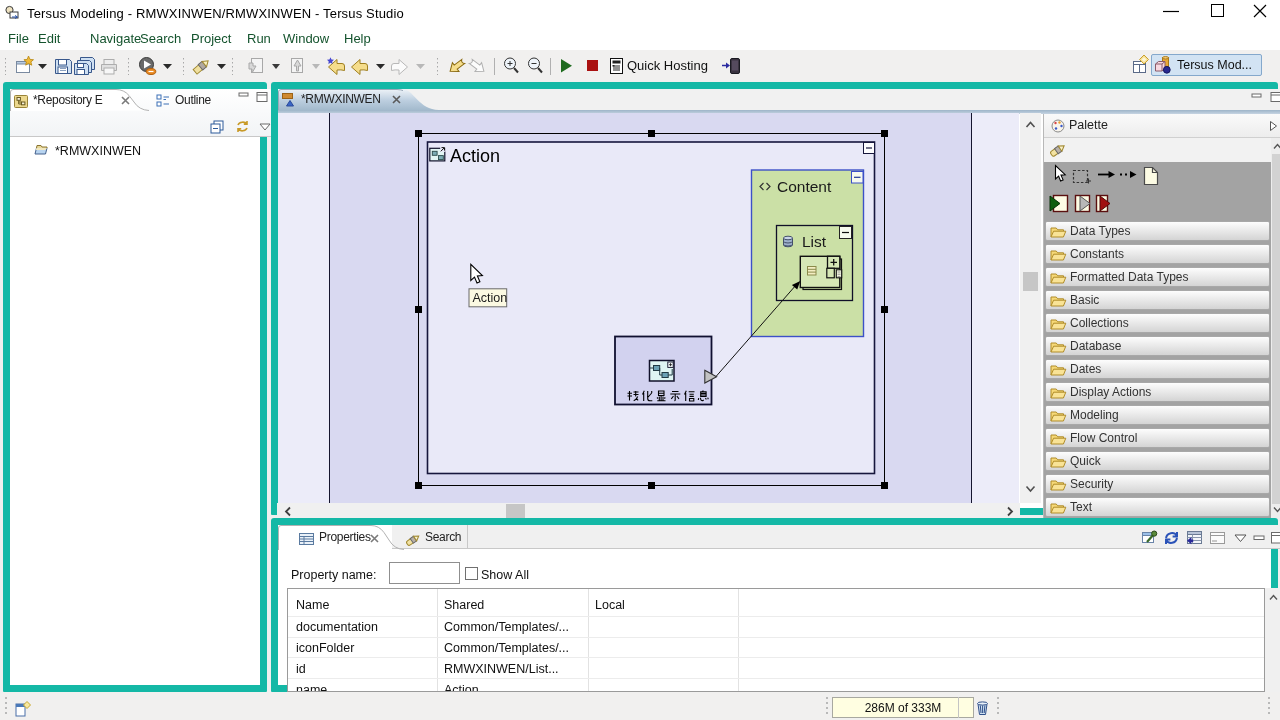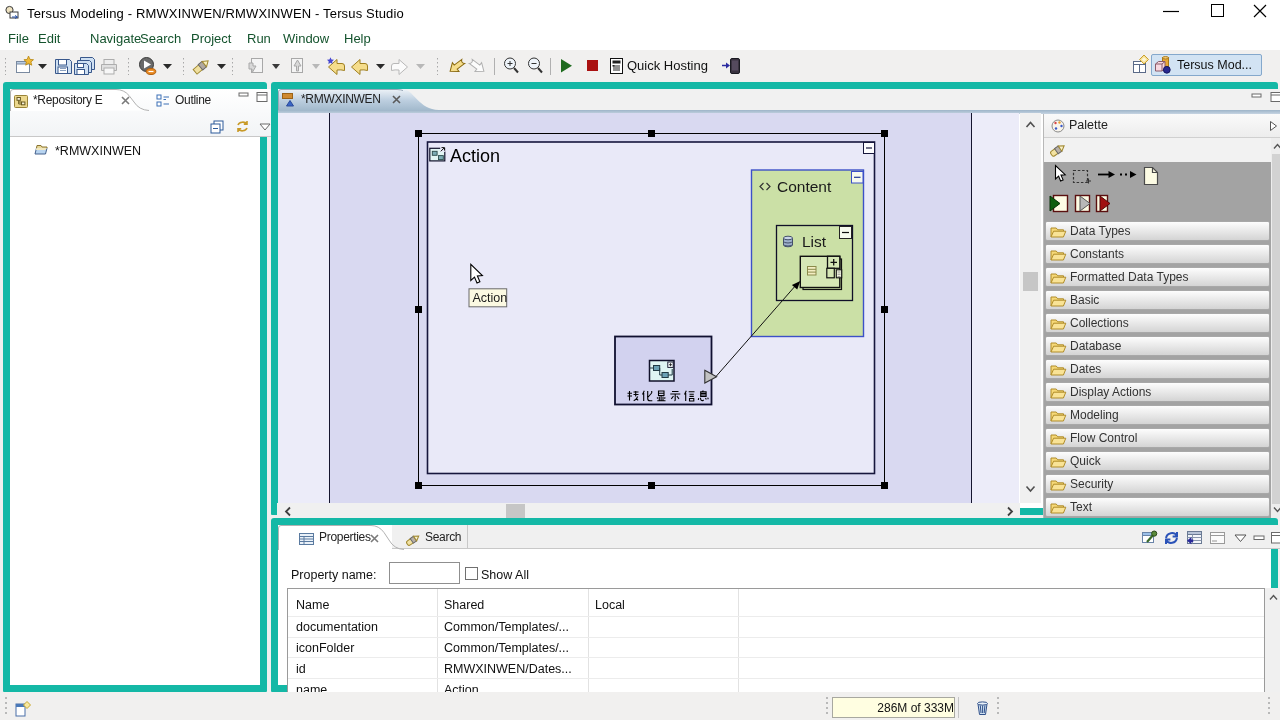--- a/index.html
+++ b/index.html
@@ -556,57 +556,57 @@
     <g transform="translate(129,0)">
           <rect x="0.5" y="2.5" width="10.5" height="10.5" fill="#fff" stroke="#6a6a6a"></rect>
           <path d="M0.5 5.5 h10.5" stroke="#6a6a6a"></path>
         </g>
   </svg>
 
   <div class="abs" style="left:13px;top:43px;font-size:12.5px;color:#111">Property name:</div>
   <div class="abs" style="left:111px;top:37px;width:71px;height:22px;background:#fff;border:1px solid #8f8f8f"></div>
   <div class="abs" style="left:187px;top:42px;width:13px;height:13px;background:#fff;border:1px solid #707070"></div>
   <div class="abs" style="left:203px;top:43px;font-size:12.5px;color:#111">Show All</div>
-  <div class="abs" style="left:9px;top:63px;width:978px;height:133px;border:1px solid #9a9a9a;overflow:hidden;background:#fff;font-size:12.5px;color:#111" id="proptable">
+  <div class="abs" style="left:9px;top:63px;width:978px;height:104px;border:1px solid #9a9a9a;overflow:hidden;background:#fff;font-size:12.5px;color:#111" id="proptable">
     <div class="abs" style="left:149px;top:0;width:1px;height:104px;background:#e2e2e2"></div>
     <div class="abs" style="left:300px;top:0;width:1px;height:104px;background:#e2e2e2"></div>
     <div class="abs" style="left:450px;top:0;width:1px;height:104px;background:#e2e2e2"></div>
     <div class="abs" style="left:0;top:27px;width:978px;height:1px;background:#ececec"></div>
     <div class="abs" style="left:0;top:48px;width:978px;height:1px;background:#ececec"></div>
     <div class="abs" style="left:0;top:68px;width:978px;height:1px;background:#ececec"></div>
     <div class="abs" style="left:0;top:89px;width:978px;height:1px;background:#ececec"></div>
     <div class="abs" style="left:8px;top:9px">Name</div>
         <div class="abs" style="left:156px;top:9px">Shared</div>
         <div class="abs" style="left:307px;top:9px">Local</div>
     <div class="abs" style="left:8px;top:31px">documentation</div>
         <div class="abs" style="left:156px;top:31px">Common/Templates/...</div>
     <div class="abs" style="left:8px;top:52px">iconFolder</div>
         <div class="abs" style="left:156px;top:52px">Common/Templates/...</div>
     <div class="abs" style="left:8px;top:72.5px">id</div>
-        <div class="abs" style="left:156px;top:72.5px">RMWXINWEN/Dates...</div>
+        <div class="abs" style="left:156px;top:72.5px">RMWXINWEN/List...</div>
     <div class="abs" style="left:8px;top:94px">name</div>
         <div class="abs" style="left:156px;top:94px">Action</div>
   </div>
   <div class="abs" style="left:987px;top:63px;width:17px;height:104px;background:#f0f0f0">
     <svg class="abs" style="left:4px;top:6px" width="9" height="7" viewBox="0 0 9 7">
           <path d="M1 5.5 L4.5 1.5 L8 5.5" fill="none" stroke="#555" stroke-width="1.4"></path>
         </svg>
   </div>
 </div>
 </div>
 
 <div class="abs" id="statusbar">
   <div class="vdots" style="left:5px;top:5px;height:20px"></div>
   <svg class="abs" style="left:15px;top:9px" width="17" height="16" viewBox="0 0 17 16">
     <rect x="1" y="3" width="9" height="12" fill="#fff" stroke="#4a6ea8"></rect>
     <rect x="1" y="3" width="9" height="3" fill="#4a78b8"></rect>
     <path d="M12 0.5 L15.5 4 L12 7.5 L8.5 4 Z" fill="#f8e8a0" stroke="#c8a830"></path>
   </svg>
   <div class="vdots" style="left:826px;top:5px;height:20px"></div>
-  <div class="abs" style="left:832px;top:5px;width:123px;height:21px;background:#fffee1;border:1px solid #a8a8a0;font-size:12px;color:#111;text-align:right;padding-top:3px">286M of 333M</div>
+  <div class="abs" style="left:832px;top:5px;width:142px;height:21px;background:#fffee1;border:1px solid #a8a8a0;font-size:12px;color:#111;text-align:center;padding-top:3px">286M of 333M</div>
   <div class="abs" style="left:958px;top:5px;width:1px;height:21px;background:#c4c4c4"></div>
   <svg class="abs" style="left:974px;top:7px" width="17" height="17" viewBox="0 0 17 17">
     <path d="M4 5 L5.5 15.5 H11.5 L13 5" fill="#cfe0f0" stroke="#30508a"></path>
     <ellipse cx="8.5" cy="4.5" rx="5" ry="1.6" fill="#e8f0f8" stroke="#30508a"></ellipse>
     <path d="M6.3 6.5 L7 14 M8.6 6.5 L8.6 14 M10.9 6.5 L10.2 14" stroke="#30508a" fill="none"></path>
   </svg>
   <div class="vdots" style="left:997px;top:5px;height:20px"></div>
   <div class="vdots" style="left:1268px;top:5px;height:20px"></div>
 </div>
 

